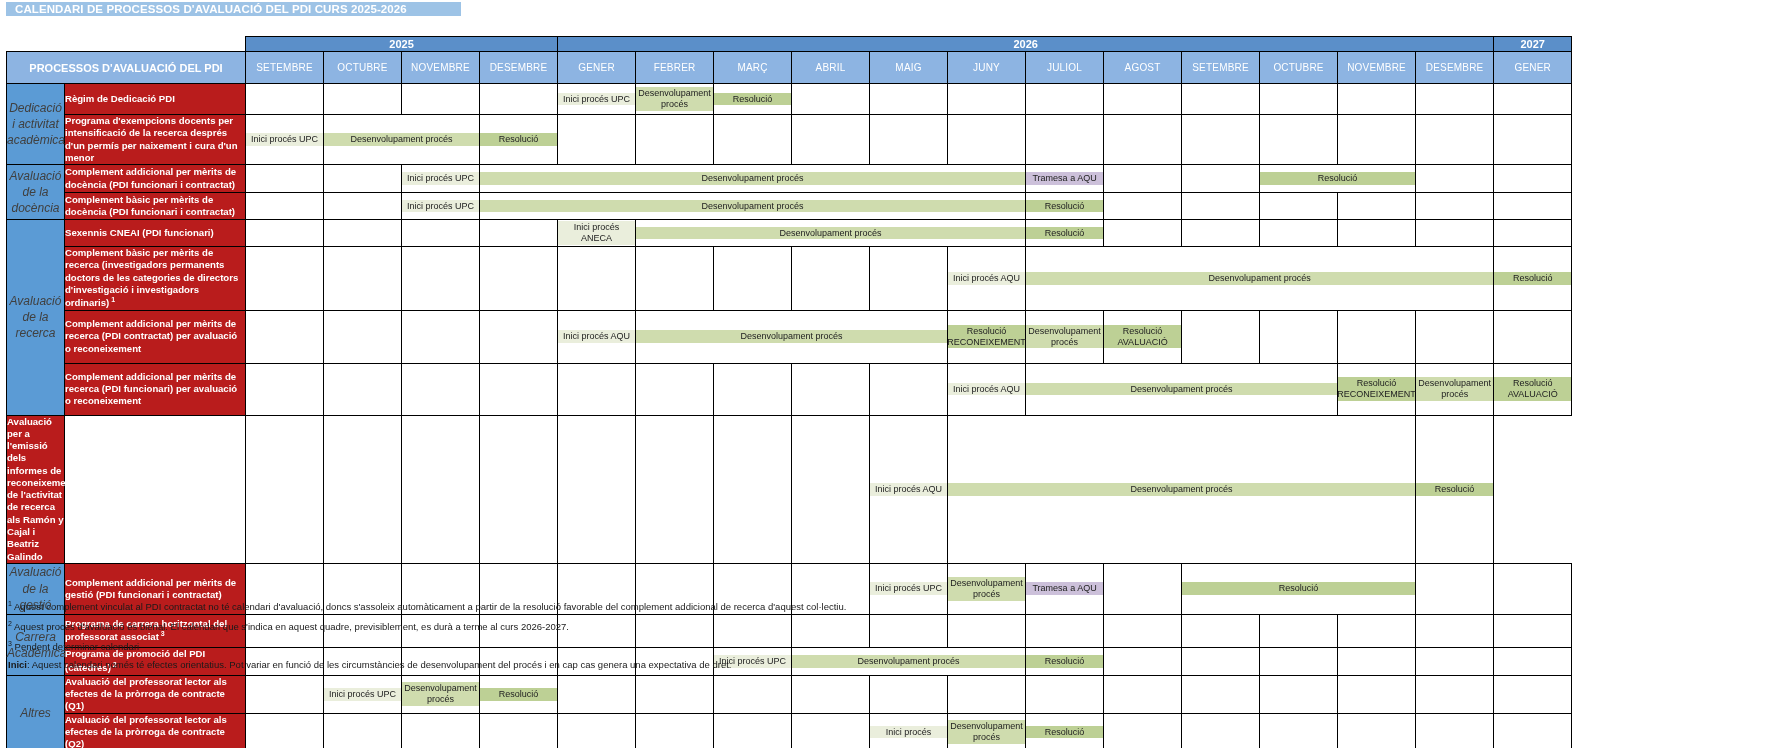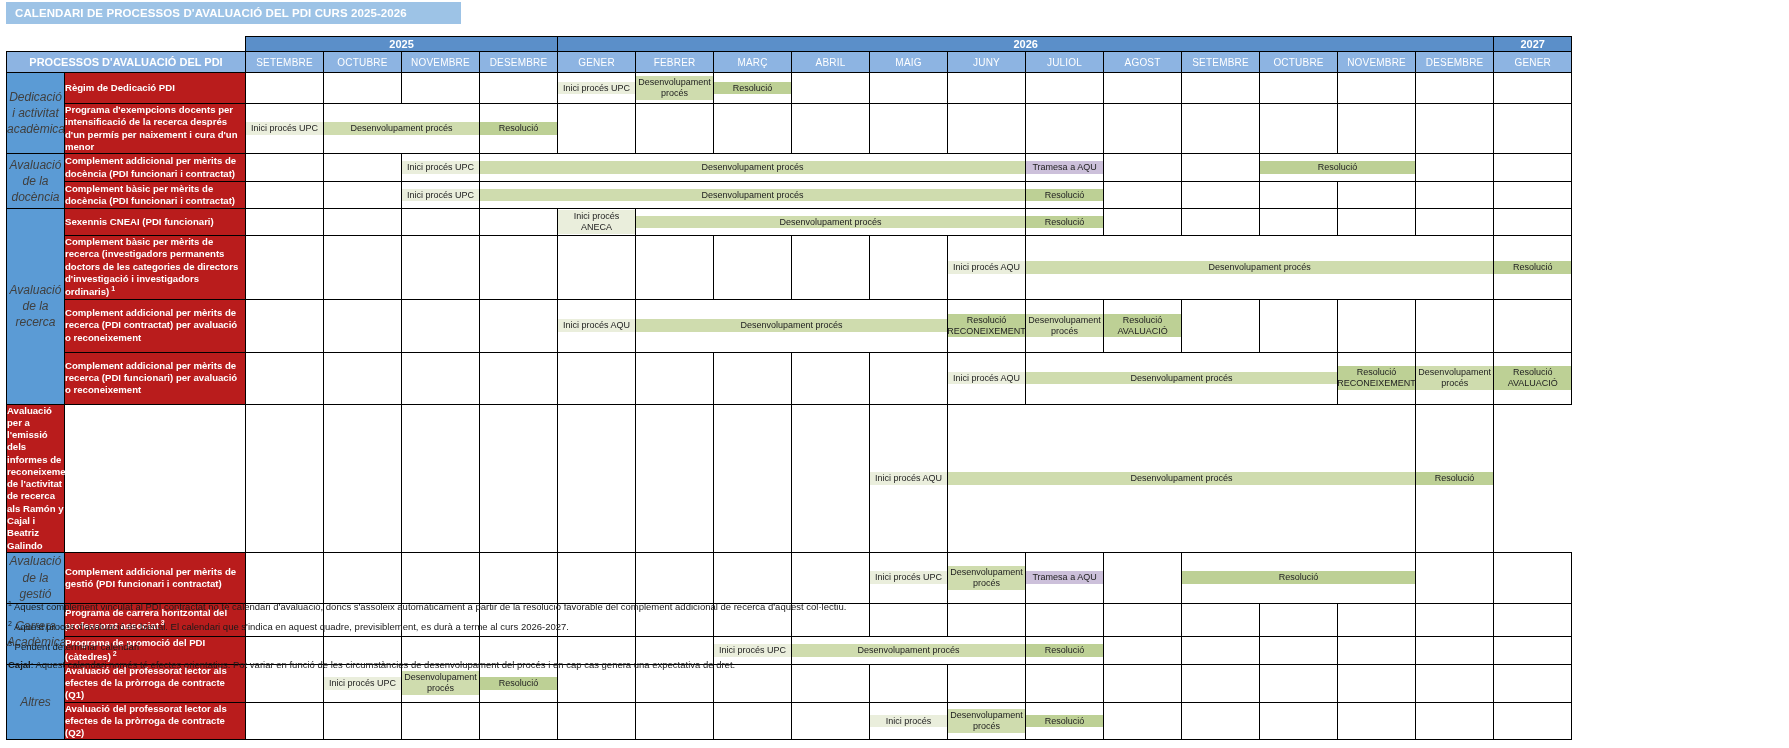--- a/index.html
+++ b/index.html
@@ -9,21 +9,21 @@
     background: #ffffff;
     font-family: "Liberation Sans", sans-serif;
     overflow: hidden;
   }
   .page { position: relative; width: 1789px; height: 748px; padding: 0; }
 
   
   .title-banner {
     position: absolute;
     left: 6px; top: 2px;
-    width: 455px; height: 22px;
+    width: 455px; height: 14px;
     background: #9dc3e6;
     color: #ffffff;
     font-size: 11.5px;
     font-weight: bold;
     letter-spacing: .1px;
     display: flex; align-items: center;
     padding-left: 9px;
   }
 
   
@@ -45,21 +45,21 @@
     text-align: center;
     height: 15px;
   }
   .yr-blank { background: #ffffff; border: none !important; }
   .procs-head {
     background: #8db4e2;
     color: #ffffff;
     font-weight: bold;
     font-size: 11px;
     text-align: center;
-    height: 21px;
+    height: 32px;
   }
   .mo {
     background: #8db4e2;
     color: #ffffff;
     font-weight: normal;
     font-size: 10px;
     text-align: center;
     height: 16px;
     letter-spacing: .2px;
   }
@@ -521,16 +521,16 @@
           <td class="m cellpad"></td>
           <td class="m cellpad"></td>
         </tr>
       </tbody>
   </table>
 
   <div class="notes" id="notes-block">
       <p class="fn"><sup>1</sup> Aquest complement vinculat al PDI contractat no té calendari d'avaluació, doncs s'assoleix automàticament a partir de la resolució favorable del complement addicional de recerca d'aquest col·lectiu.</p>
       <p class="fn"><sup>2</sup> Aquest procés d'avaluació és bienal. El calendari que s'indica en aquest quadre, previsiblement, es durà a terme al curs 2026-2027.</p>
       <p class="fn"><sup>3</sup> Pendent determinar calendari</p>
-      <p class="nota"><b>Cajal</b>: Aquest calendari només té efectes orientatius. Pot variar en funció de les circumstàncies de desenvolupament del procés i en cap cas genera una expectativa de dret.</p>
+      <p class="nota"><b>Inici</b>: Aquest calendari només té efectes orientatius. Pot variar en funció de les circumstàncies de desenvolupament del procés i en cap cas genera una expectativa de dret.</p>
     </div>
 
 </div>
 
 </body></html>

